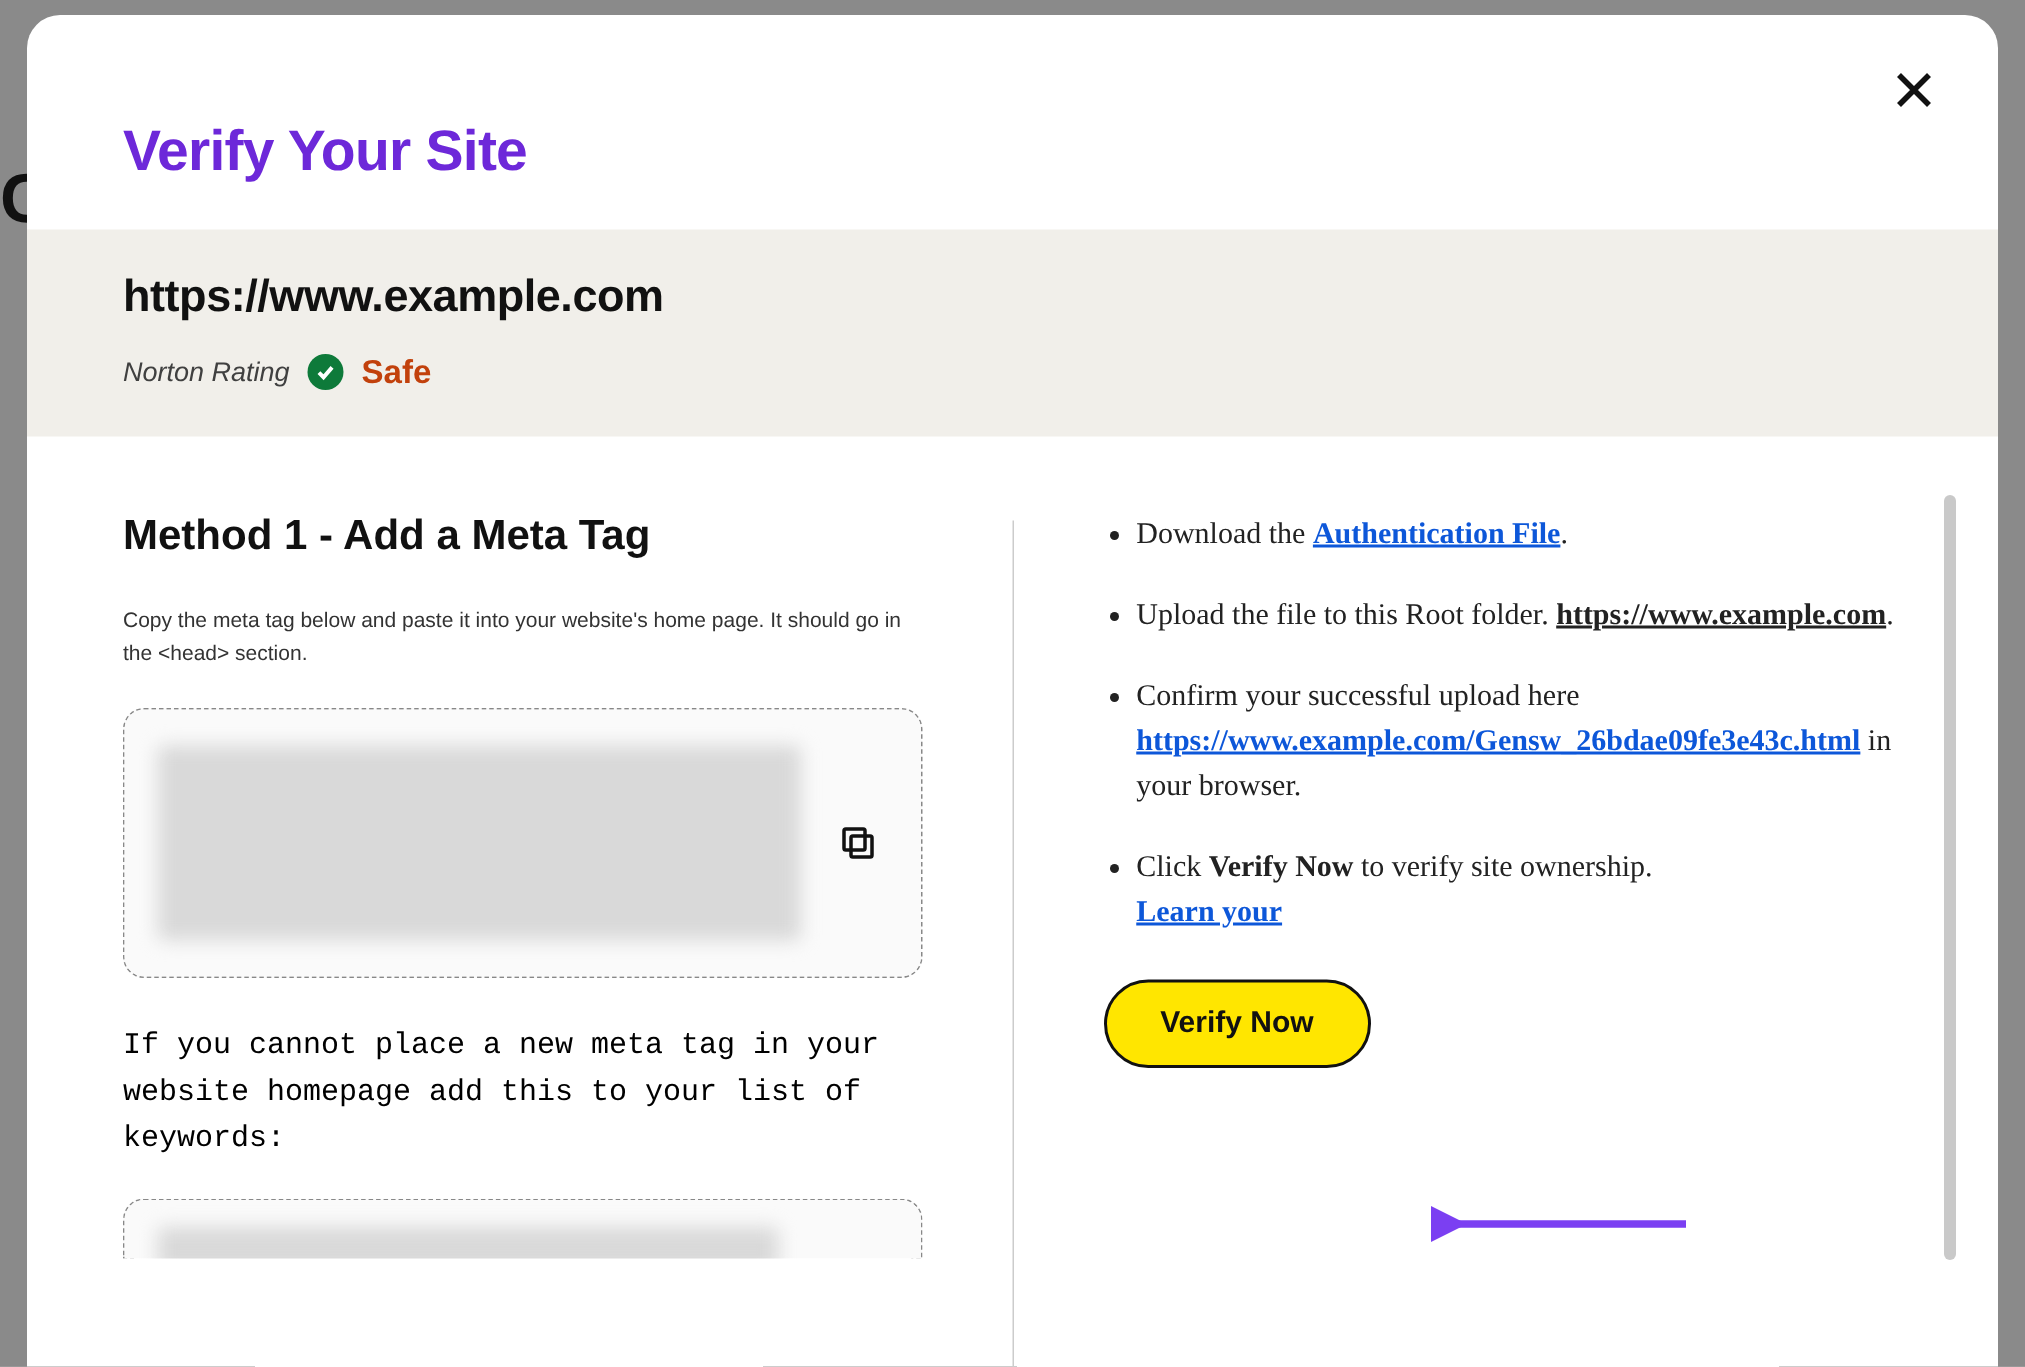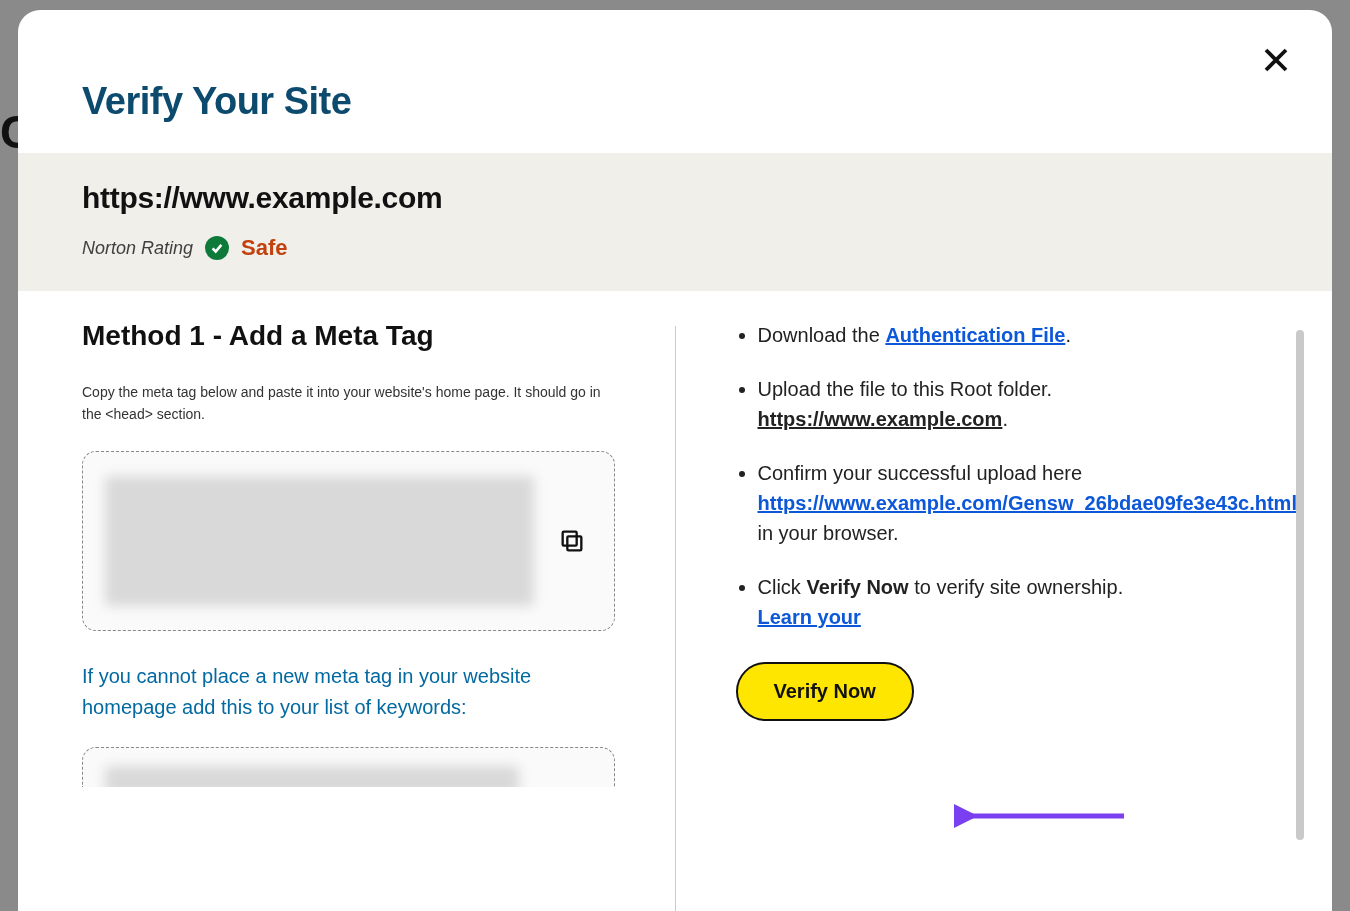--- a/index.html
+++ b/index.html
@@ -11,42 +11,42 @@
     left: 18px; right: 18px; top: 10px; bottom: 0;
     background: #fff;
     border-radius: 22px 22px 0 0;
     overflow: hidden;
     display: flex; flex-direction: column;
   }
   .modal-header {
     padding: 70px 64px 30px 64px;
     position: relative;
   }
-  .modal-title { font-size: 38px; font-weight: 800; color: #0c4a6e; letter-spacing: -0.5px; }
+  .modal-title { font-size: 38px; font-weight: 800; color: #6d28d9; letter-spacing: -0.5px; }
   .close-btn {
     position: absolute; top: 28px; right: 34px;
     width: 44px; height: 44px; display: flex; align-items: center; justify-content: center;
     cursor: pointer; border: none; background: transparent;
   }
   .close-btn svg { width: 30px; height: 30px; stroke: #111; stroke-width: 3; }
   .site-bar {
     background: #f1efea;
     padding: 28px 64px 30px 64px;
   }
   .site-url { font-size: 30px; font-weight: 800; color: #111; letter-spacing: -0.3px; }
   .rating-row { margin-top: 20px; display: flex; align-items: center; gap: 12px; }
   .rating-label { font-size: 18px; color: #404040; font-style: italic; }
   .badge-check {
     width: 24px; height: 24px; border-radius: 50%;
     background: #0e7a3a; display: inline-flex; align-items: center; justify-content: center;
   }
   .badge-check svg { width: 14px; height: 14px; stroke: #fff; stroke-width: 3; fill: none; }
   .rating-value { font-size: 22px; font-weight: 800; color: #c2410c; }
   .modal-body {
-    flex: 1; display: flex; padding: 29px 64px 0 64px; gap: 60px; position: relative; overflow: hidden;
+    flex: 1; display: flex; padding: 50px 64px 0 64px; gap: 60px; position: relative; overflow: hidden;
   }
   .col { flex: 1; min-width: 0; }
   .col-left { padding-right: 0; }
   .divider { width: 1px; background: #ccc; margin-top: 6px; }
   .method-title { font-size: 28px; font-weight: 800; color: #111; margin-bottom: 30px; }
   .body-text { font-size: 14px; color: #333; line-height: 1.55; }
   .code-box {
     margin-top: 26px;
     border: 1.5px dashed #888;
     border-radius: 14px;
@@ -57,33 +57,33 @@
   }
   .blurred {
     flex: 1; height: 130px; background: #d9d9d9; border-radius: 4px;
     filter: blur(6px);
   }
   .copy-btn {
     width: 40px; height: 40px; display: flex; align-items: center; justify-content: center;
     cursor: pointer; border: none; background: transparent;
   }
   .copy-btn svg { width: 28px; height: 28px; stroke: #111; stroke-width: 2; fill: none; }
-  .note { margin-top: 30px; font-size: 20px; color: #0369a1; line-height: 1.55; }
+  .note { margin-top: 30px; font-size: 20px; color: #000000; line-height: 1.55; font-family: Liberation Mono, monospace; }
   .code-box2 {
     margin-top: 24px;
     border: 1.5px dashed #888;
     border-top-left-radius: 14px; border-top-right-radius: 14px;
     border-bottom: none;
     background: #fafafa;
     padding: 18px 22px 0 22px;
     height: 40px;
     overflow: hidden;
   }
   .blurred2 { height: 30px; background: #d9d9d9; border-radius: 4px; filter: blur(6px); width: 85%; }
-  ul.steps { list-style: disc; padding-left: 22px; }
+  ul.steps { list-style: disc; padding-left: 22px; font-family: Liberation Serif, serif; }
   ul.steps li { font-size: 20px; color: #222; line-height: 1.5; margin-bottom: 24px; }
   ul.steps li:last-child { }
   a.link { color: #0d57d9; text-decoration: underline; font-weight: 700; cursor: pointer; }
   .bold { font-weight: 800; }
   .underline { text-decoration: underline; }
   .verify-btn {
     display: inline-block;
     background: #ffe600;
     border: 2.5px solid #111;
     border-radius: 999px;

